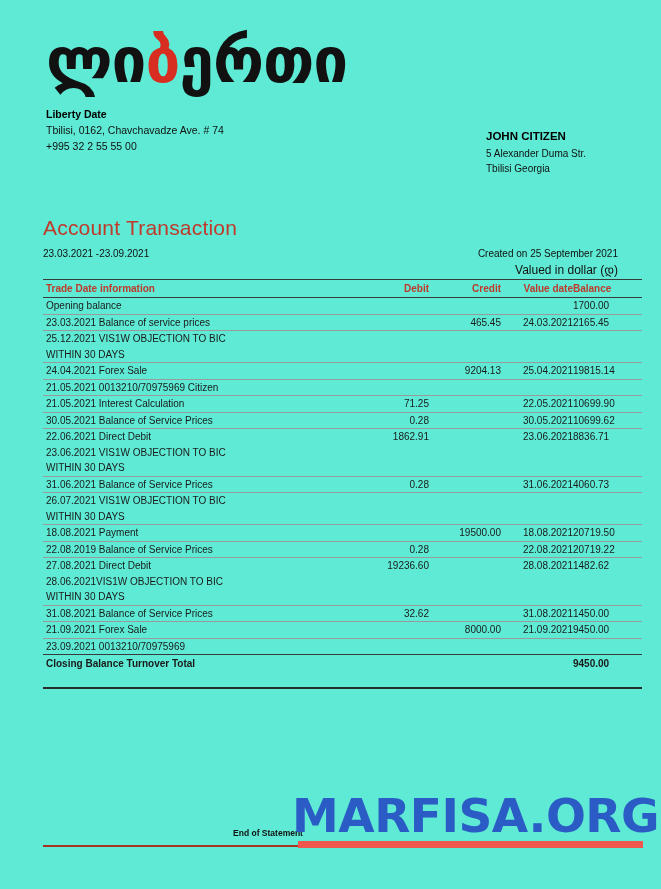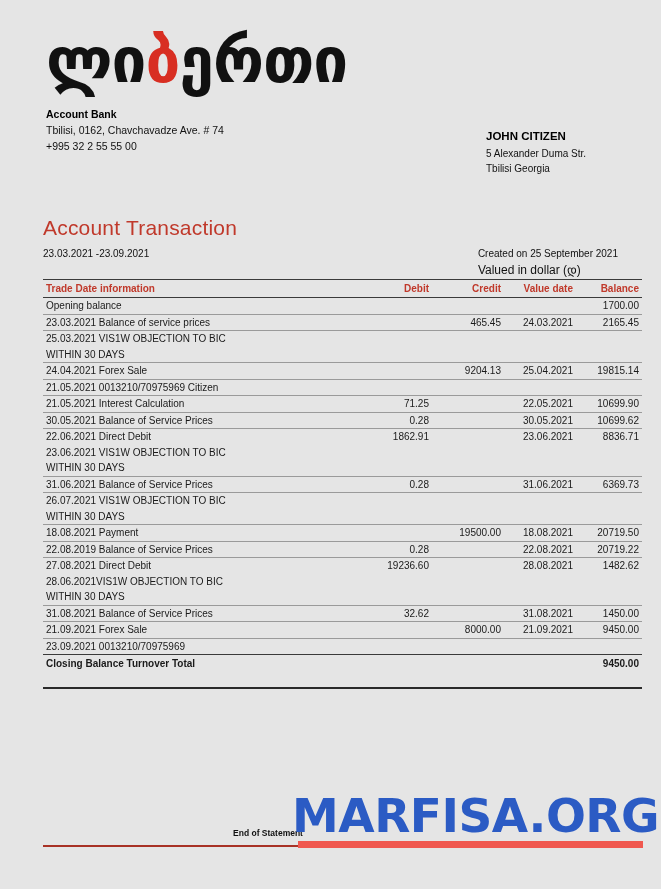--- a/index.html
+++ b/index.html
@@ -8,21 +8,21 @@
     background: #ffffff;
   }
   body {
     font-family: "Liberation Sans", sans-serif;
     color: #1a1a1a;
   }
   #page {
     position: relative;
     width: 661px;
     height: 889px;
-    background: #e5e5e5;
+    background: #5eead4;
     overflow: hidden;
   }
 
   
   .letterhead {
     position: absolute;
     left: 46px;
     top: 28px;
     width: 340px;
   }
@@ -84,21 +84,21 @@
     left: 43px;
     top: 247px;
     width: 575px;
     display: flex;
     justify-content: space-between;
     align-items: baseline;
     font-size: 10px;
     color: #111111;
   }
   .meta-right {
-    text-align: left;
+    text-align: right;
   }
   .meta-created { font-size: 10px; line-height: 1.45; }
   .meta-valued  { font-size: 12px; font-weight: 400; line-height: 1.45; }
 
   
   .tbl {
     position: absolute;
     left: 43px;
     top: 279px;
     width: 575px;
@@ -118,21 +118,21 @@
     border-top: 1.6px solid #3a3a3a;
     border-bottom: 1.6px solid #3a3a3a;
     font-size: 10px;
     padding-top: 3px;
     padding-bottom: 3px;
   }
   .c-desc    { width: 305px; text-align: left;  padding-left: 3px !important; }
   .c-debit   { width: 78px;  text-align: right; }
   .c-credit  { width: 72px;  text-align: right; }
   .c-vdate   { width: 72px;  text-align: right; }
-  .c-balance { width: 66px;  text-align: right; padding-right: 3px !important; }
+  .c-balance { width: 66px;  text-align: left; padding-right: 3px !important; }
 
   .tbl tbody tr.ruled > td {
     border-bottom: 0.9px solid #9a9a9a;
   }
   .tbl tbody tr.cont > td {
     border-bottom: none;
   }
   .tbl tbody tr.closing > td {
     font-weight: 700;
     border-top: 1.3px solid #3a3a3a;
@@ -188,21 +188,21 @@
     background: #f0584f;
   }
 </style>
 </head>
 <body>
 
 <div id="page">
 
   <div class="letterhead">
     <div class="logo-word"><span>ლი</span><span class="accent">ბ</span><span>ერთი</span></div>
-    <div class="bank-name">Account Bank</div>
+    <div class="bank-name">Liberty Date</div>
     <div class="bank-addr">Tbilisi, 0162, Chavchavadze Ave. # 74</div>
     <div class="bank-phone">+995 32 2 55 55 00</div>
   </div>
 
   <div class="customer">
     <div class="cust-name">JOHN CITIZEN</div>
     <div class="cust-line">5 Alexander Duma Str.</div>
     <div class="cust-line">Tbilisi Georgia</div>
   </div>
 
@@ -234,21 +234,21 @@
           <td class="c-balance">1700.00</td>
         </tr>
         <tr class="ruled">
           <td class="c-desc">23.03.2021 Balance of service prices</td>
           <td class="c-debit"></td>
           <td class="c-credit">465.45</td>
           <td class="c-vdate">24.03.2021</td>
           <td class="c-balance">2165.45</td>
         </tr>
         <tr class="cont">
-          <td class="c-desc">25.03.2021 VIS1W OBJECTION TO BIC</td>
+          <td class="c-desc">25.12.2021 VIS1W OBJECTION TO BIC</td>
           <td class="c-debit"></td>
           <td class="c-credit"></td>
           <td class="c-vdate"></td>
           <td class="c-balance"></td>
         </tr>
         <tr class="ruled">
           <td class="c-desc">WITHIN 30 DAYS</td>
           <td class="c-debit"></td>
           <td class="c-credit"></td>
           <td class="c-vdate"></td>
@@ -301,21 +301,21 @@
           <td class="c-debit"></td>
           <td class="c-credit"></td>
           <td class="c-vdate"></td>
           <td class="c-balance"></td>
         </tr>
         <tr class="ruled">
           <td class="c-desc">31.06.2021 Balance of Service Prices</td>
           <td class="c-debit">0.28</td>
           <td class="c-credit"></td>
           <td class="c-vdate">31.06.2021</td>
-          <td class="c-balance">6369.73</td>
+          <td class="c-balance">4060.73</td>
         </tr>
         <tr class="cont">
           <td class="c-desc">26.07.2021 VIS1W OBJECTION TO BIC</td>
           <td class="c-debit"></td>
           <td class="c-credit"></td>
           <td class="c-vdate"></td>
           <td class="c-balance"></td>
         </tr>
         <tr class="ruled">
           <td class="c-desc">WITHIN 30 DAYS</td>

